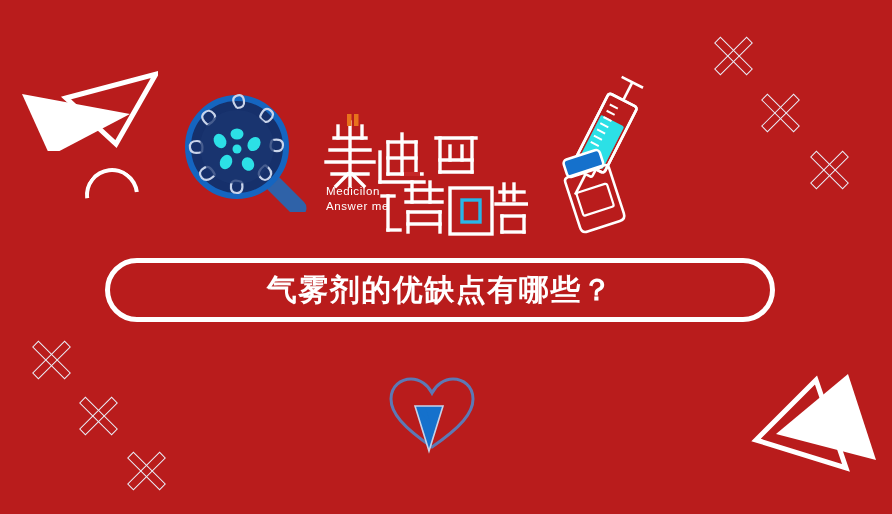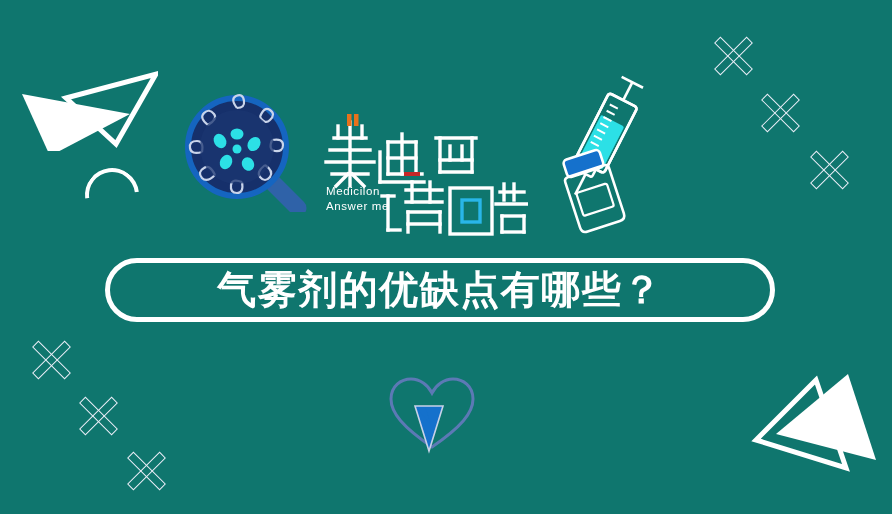--- a/index.html
+++ b/index.html
@@ -4,21 +4,21 @@
 <style>
   html, body {
     margin: 0;
     padding: 0;
     background: #0f1f4d;
   }
   .stage {
     position: relative;
     width: 892px;
     height: 514px;
-    background: #0f766e;
+    background: #b91c1c;
     overflow: hidden;
     font-family: "Liberation Sans", sans-serif;
     user-select: none;
   }
 
   
   .tri-wrap { position: absolute; }
 
   
   .xmark {
@@ -80,21 +80,21 @@
     height: 64px;
     box-sizing: border-box;
     border: 5px solid #ffffff;
     border-radius: 34px;
     display: flex;
     align-items: center;
     justify-content: center;
   }
   .pill-text {
     color: #ffffff;
-    font-size: 39px;
+    font-size: 30px;
     font-weight: bold;
     letter-spacing: 1.5px;
     font-family: "DejaVu Sans", "Liberation Sans", sans-serif;
     white-space: nowrap;
   }
 </style>
 </head>
 <body>
 
 <div class="stage">

